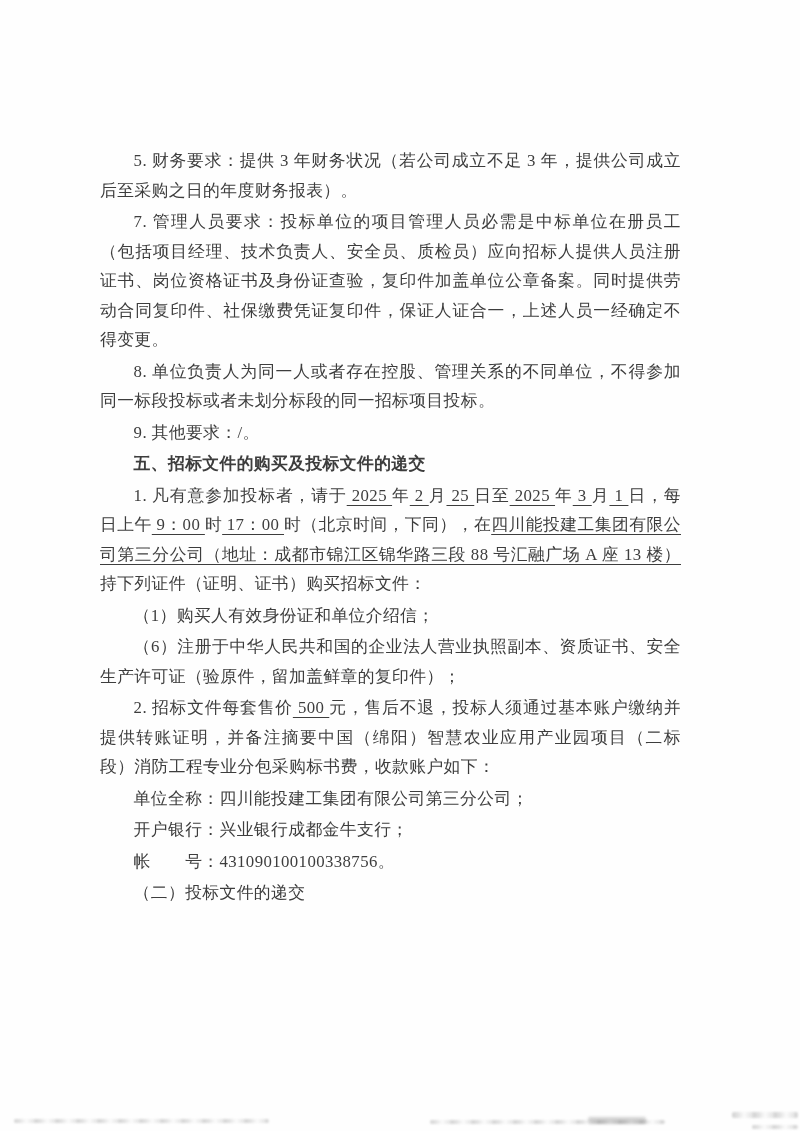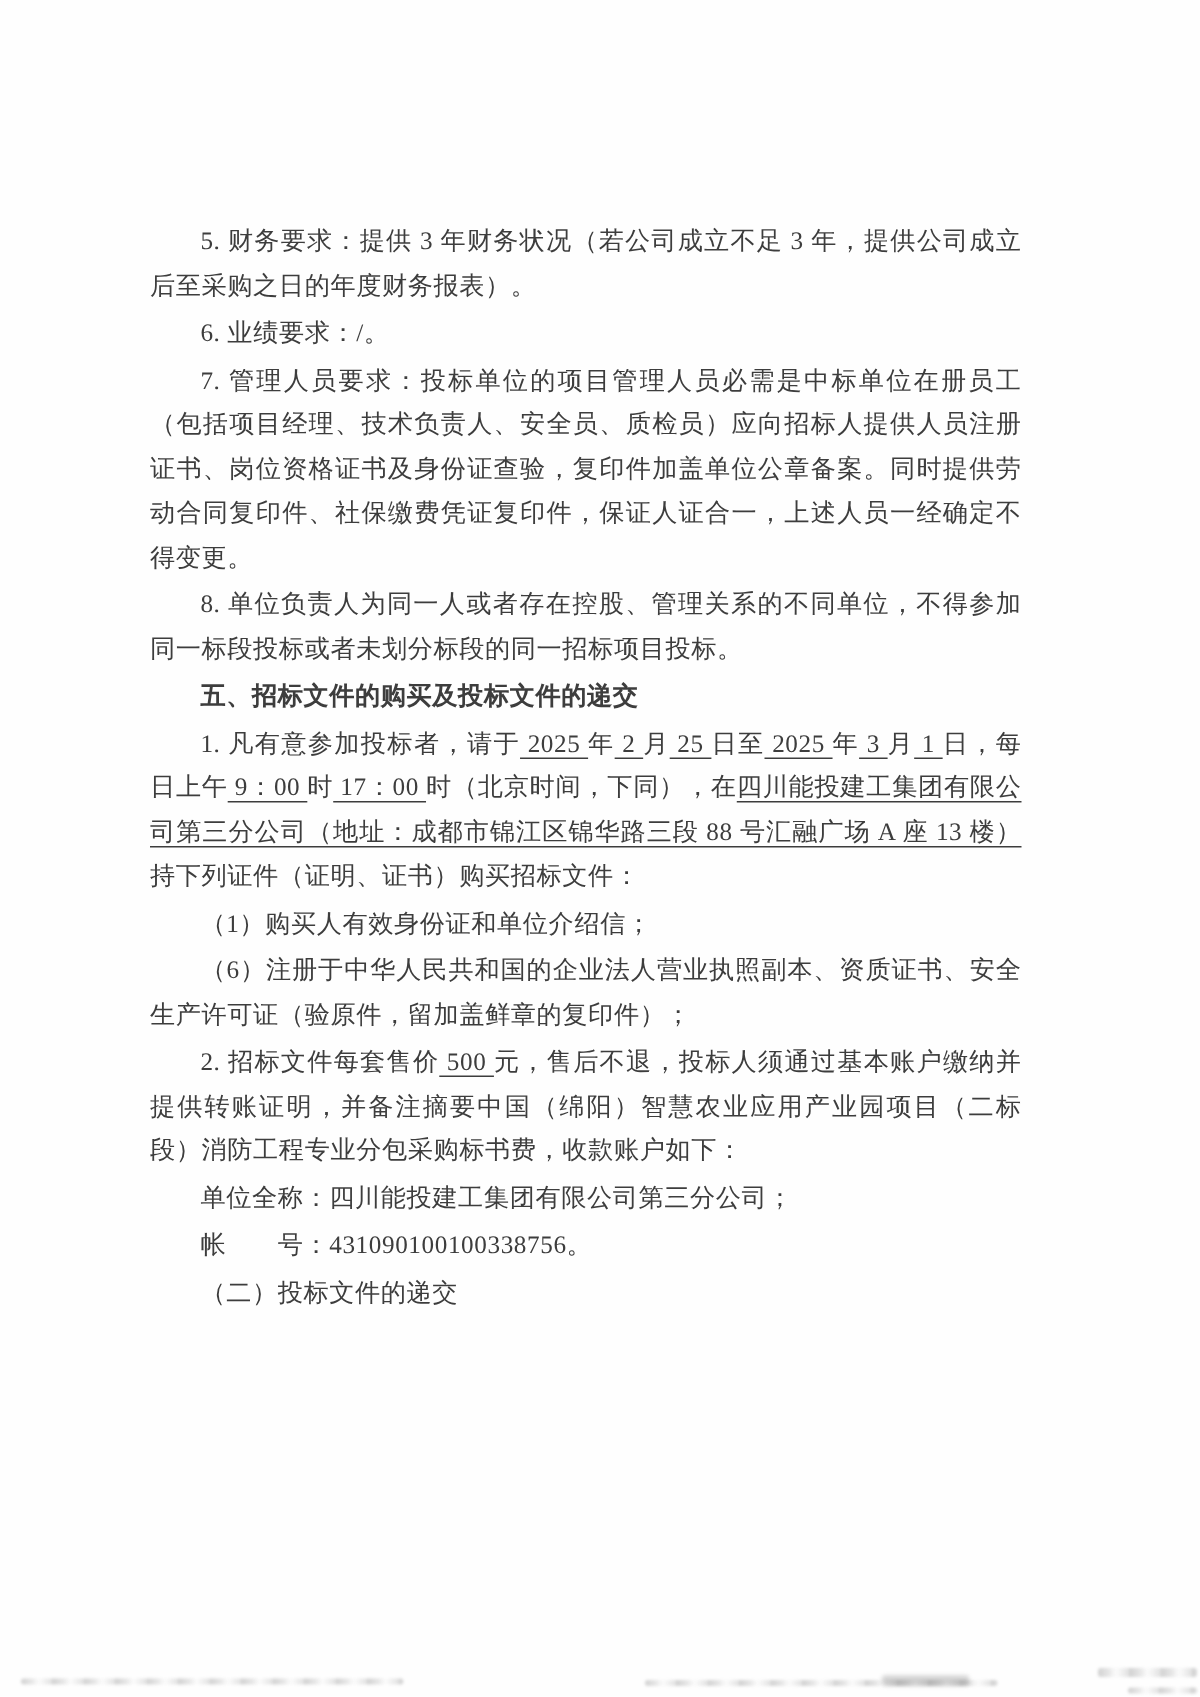--- a/index.html
+++ b/index.html
@@ -62,44 +62,45 @@
 </style>
 </head>
 <body>
 
 <div class="page">
 
   <div class="doc-body">
 
     <p>5. 财务要求：提供 3 年财务状况（若公司成立不足 3 年，提供公司成立后至采购之日的年度财务报表）。</p>
 
-    <p>6. 业绩要求：/。</p>
 
     <p>7. 管理人员要求：投标单位的项目管理人员必需是中标单位在册员工（包括项目经理、技术负责人、安全员、质检员）应向招标人提供人员注册证书、岗位资格证书及身份证查验，复印件加盖单位公章备案。同时提供劳动合同复印件、社保缴费凭证复印件，保证人证合一，上述人员一经确定不得变更。</p>
 
     <p>8. 单位负责人为同一人或者存在控股、管理关系的不同单位，不得参加同一标段投标或者未划分标段的同一招标项目投标。</p>
 
+    <p>9. 其他要求：/。</p>
 
     <p class="heading">五、招标文件的购买及投标文件的递交</p>
 
 
     <p>
       <span>1. 凡有意参加投标者，请于</span><span class="u"> 2025 </span><span>年</span><span class="u"> 2 </span><span>月</span><span class="u"> 25 </span><span>日至</span><span class="u"> 2025 </span><span>年</span><span class="u"> 3 </span><span>月</span><span class="u"> 1 </span><span>日，每日上午</span><span class="u"> 9：00 </span><span>时</span><span class="u"> 17：00 </span><span>时（北京时间，下同），在</span><span class="u b">四川能投建工集团有限公司第三分公司（地址：成都市锦江区锦华路三段 88 号汇融广场 A 座 13 楼）</span><span>持下列证件（证明、证书）购买招标文件：</span>
     </p>
 
     <p>（1）购买人有效身份证和单位介绍信；</p>
 
     <p>（6）注册于中华人民共和国的企业法人营业执照副本、资质证书、安全生产许可证（验原件，留加盖鲜章的复印件）；</p>
 
     <p>
       <span>2. 招标文件每套售价</span><span class="u"> 500 </span><span>元，售后不退，投标人须通过基本账户缴纳并提供转账证明，并备注摘要中国（绵阳）智慧农业应用产业园项目（二标段）消防工程专业分包采购标书费，收款账户如下：</span>
     </p>
 
     <p>单位全称：四川能投建工集团有限公司第三分公司；</p>
 
+    <p>开户银行：兴业银行成都金牛支行；</p>
 
     <p>帐　　号：431090100100338756。</p>
 
 
     <p>（二）投标文件的递交</p>
 
   </div>
 
   <div class="artifact a1"></div>
   <div class="artifact a2"></div>

